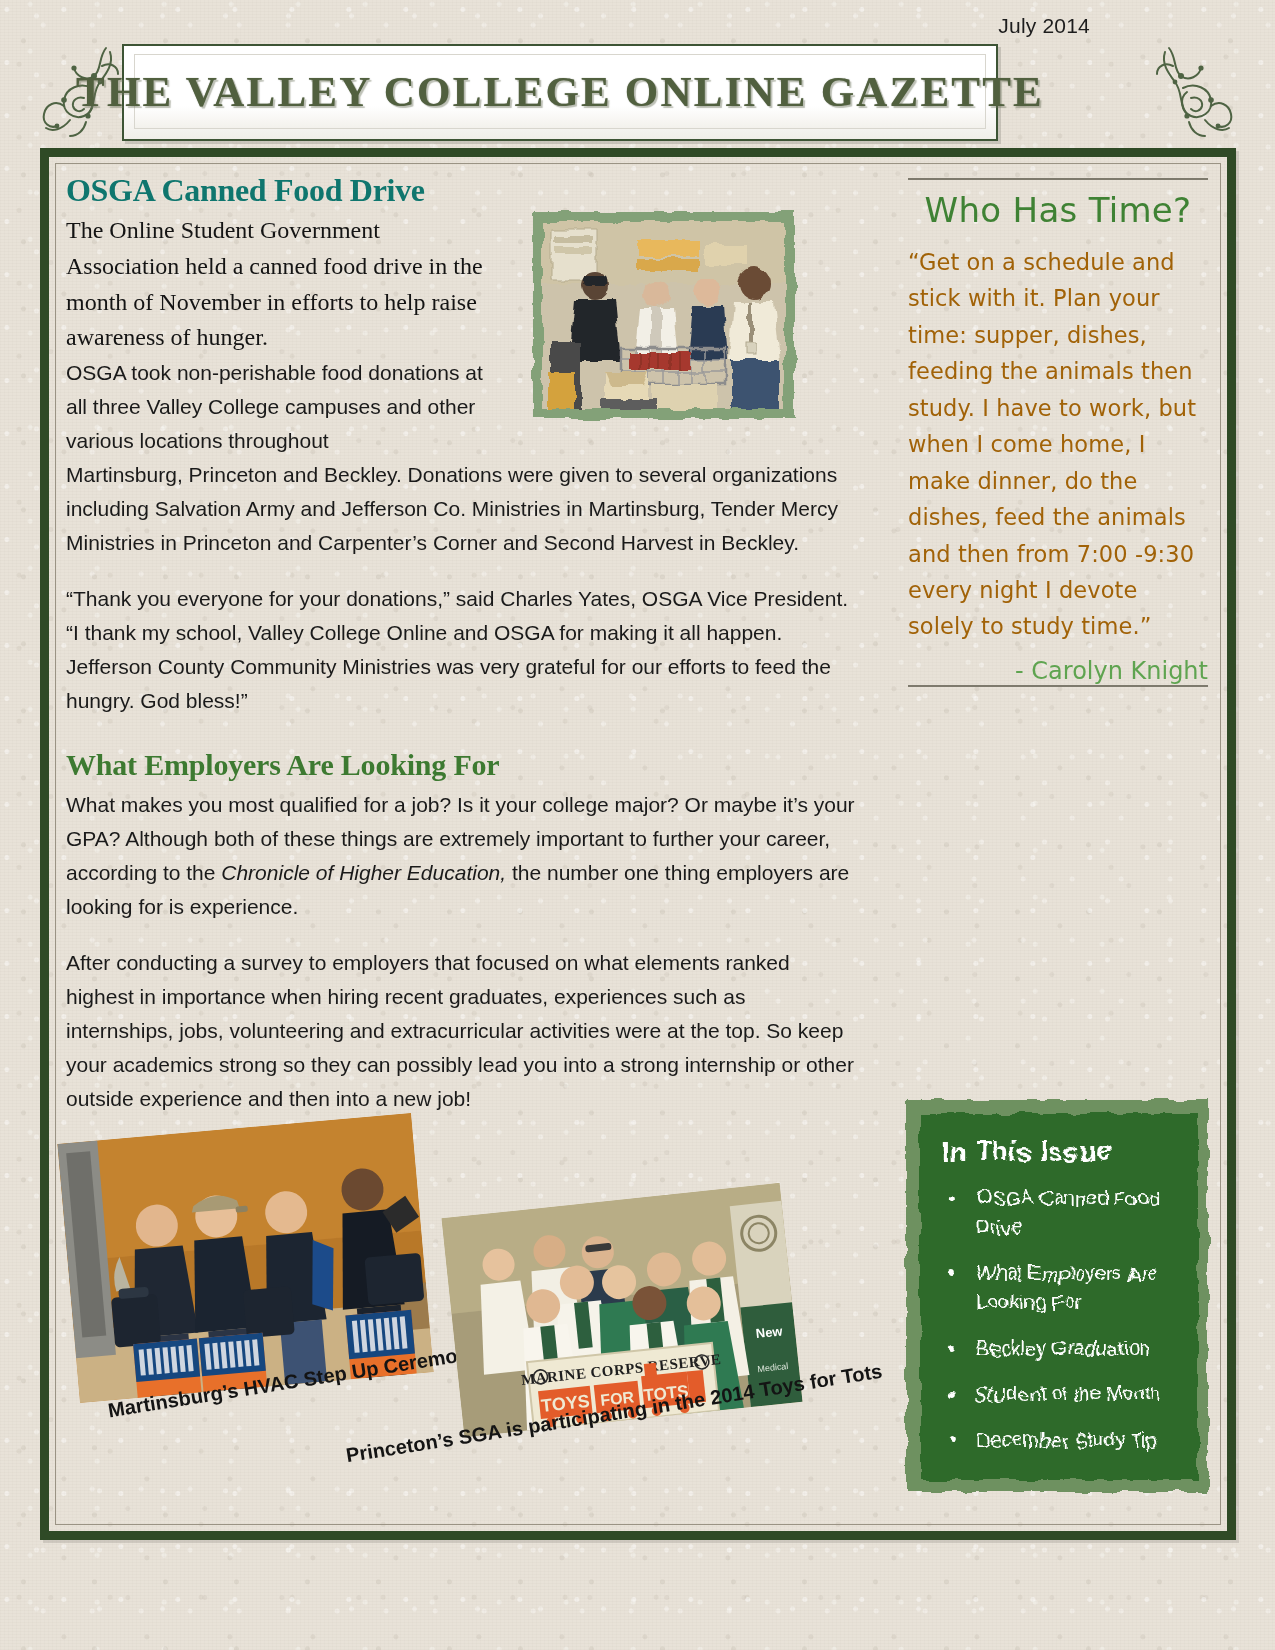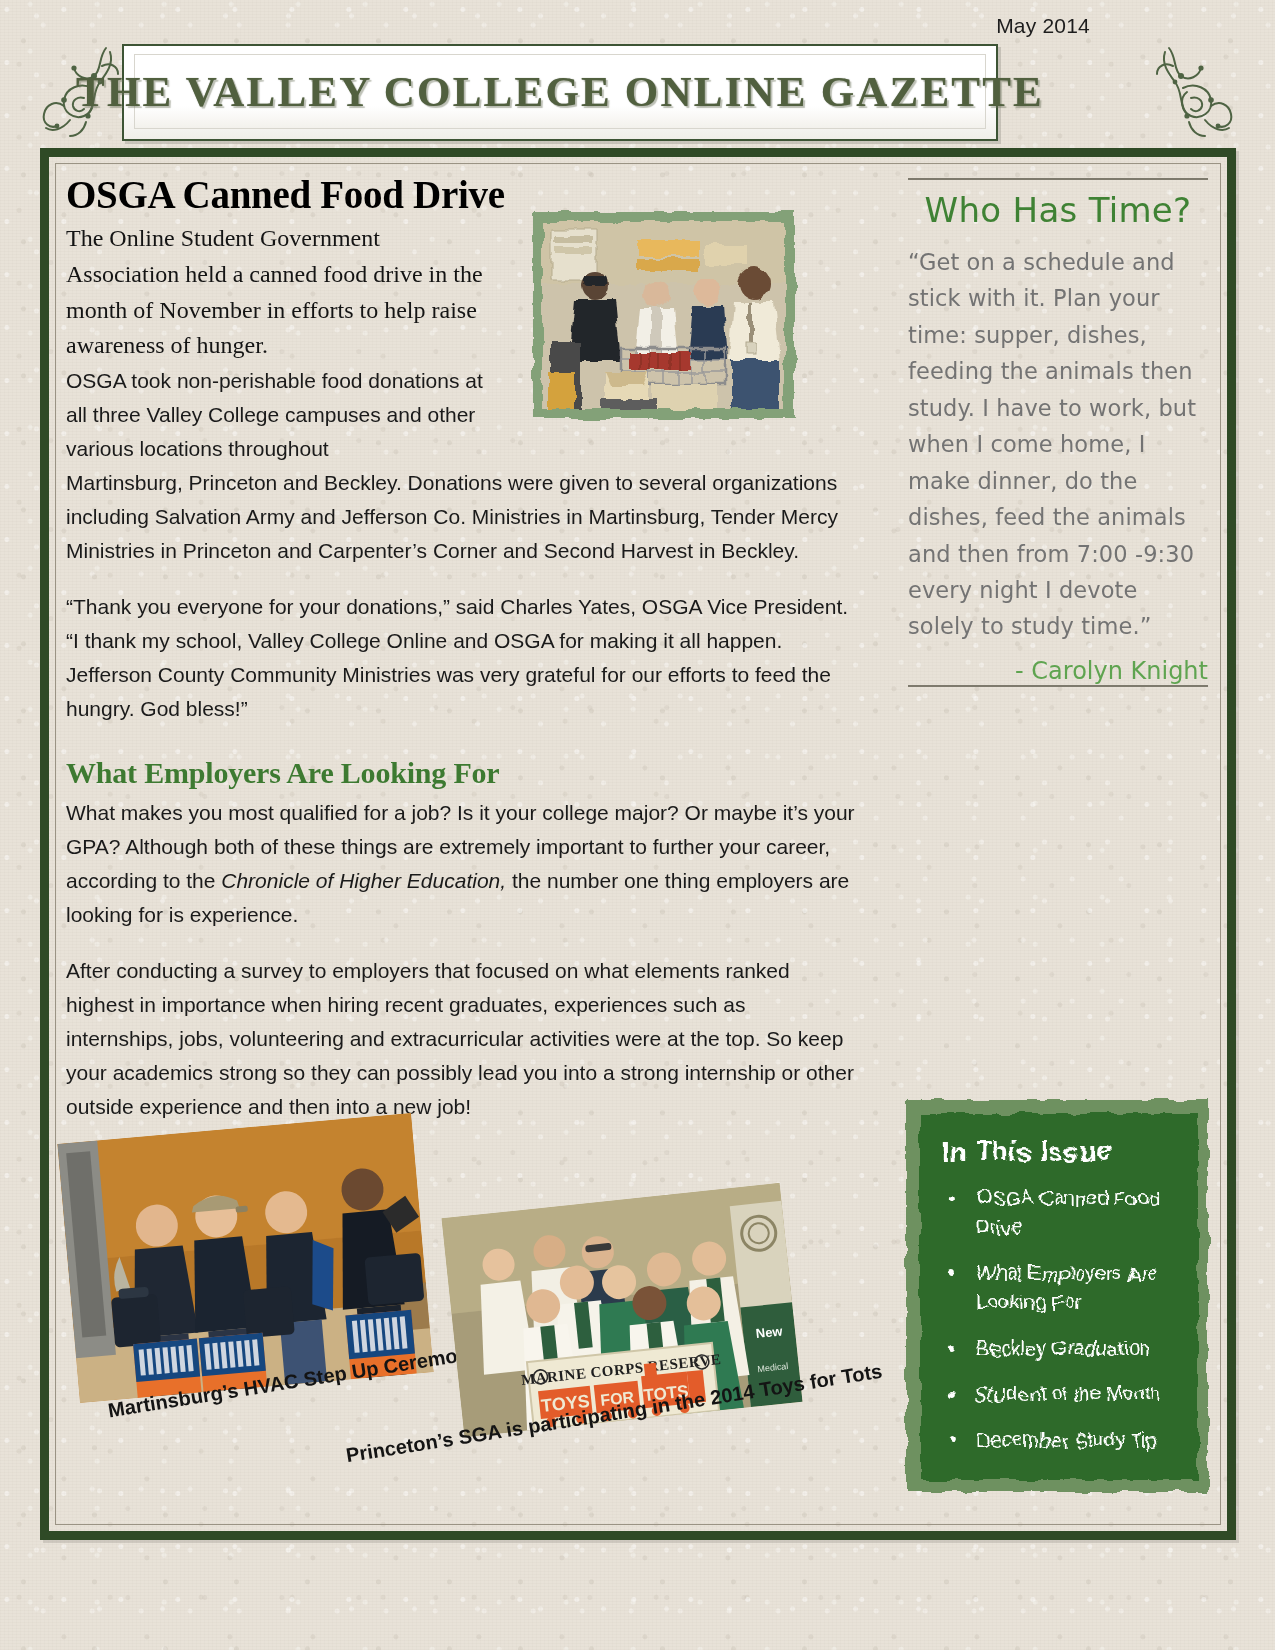--- a/index.html
+++ b/index.html
@@ -104,23 +104,23 @@
     width: 1196px; height: 1392px;
     padding: 24px 26px;
   }
 
   .col-main { position: absolute; left: 26px; top: 24px; width: 790px; }
   .col-side { position: absolute; right: 28px; top: 30px; width: 300px; }
 
   
   h1.article-title {
     font-family: "Liberation Serif", serif;
-    font-size: 39px;
+    font-size: 32px;
     font-weight: bold;
-    color: #000000;
+    color: #0f766e;
     letter-spacing: -.3px;
     margin-bottom: 4px;
   }
   h2.article-title-green {
     font-family: Liberation Serif, serif;
     font-size: 30px;
     font-weight: bold;
     color: #3d7a31;
     letter-spacing: -.2px;
     margin-bottom: 6px;
@@ -160,21 +160,21 @@
     font-size: 34px;
     color: #3f8234;
     text-align: center;
     padding: 10px 0 14px;
     letter-spacing: .3px;
   }
   .quote-body {
     font-family: "DejaVu Sans", sans-serif;
     font-size: 22.5px;
     line-height: 1.62;
-    color: #737373;
+    color: #a16207;
     letter-spacing: .1px;
   }
   .quote-attrib {
     font-family: "DejaVu Sans", sans-serif;
     font-size: 24px;
     color: #5fa450;
     text-align: right;
     margin-top: 12px;
   }
 
@@ -248,21 +248,21 @@
   <defs>
     <filter id="rough">
       <feTurbulence type="fractalNoise" baseFrequency="0.045" numOctaves="3" seed="7" result="noise"></feTurbulence>
       <feDisplacementMap in="SourceGraphic" in2="noise" scale="9" xChannelSelector="R" yChannelSelector="G"></feDisplacementMap>
     </filter>
   </defs>
 </svg>
 
 <div class="paper-texture"></div>
 
-<div class="issue-date">May 2014</div>
+<div class="issue-date">July 2014</div>
 
 <span class="flourish flourish-left">
   <svg width="82" height="105" viewBox="0 0 82 105">
     <g fill="none" stroke="#4e6343" stroke-width="2" stroke-linecap="round">
       <path d="M66 12 C58 22 62 34 54 40 C46 46 36 40 34 32"></path>
       <path d="M70 16 C74 28 66 38 60 46 C52 56 56 70 48 78"></path>
       <path d="M52 52 C40 46 26 52 24 64 C22 76 34 84 44 80 C54 76 56 62 48 56"></path>
       <path d="M44 62 C38 60 32 64 33 70 C34 75 40 77 44 73"></path>
       <path d="M24 70 C16 64 6 68 4 78 C2 87 10 93 17 90"></path>
       <path d="M30 84 C22 94 12 96 6 92"></path>

